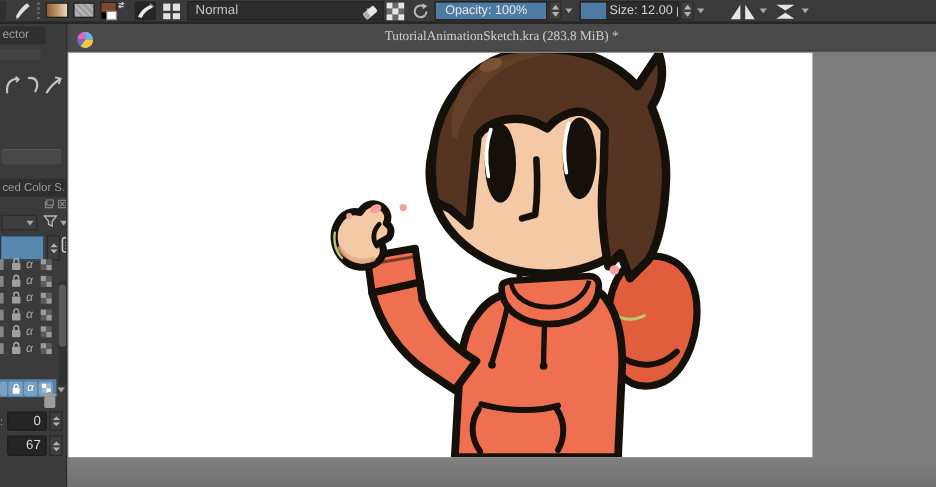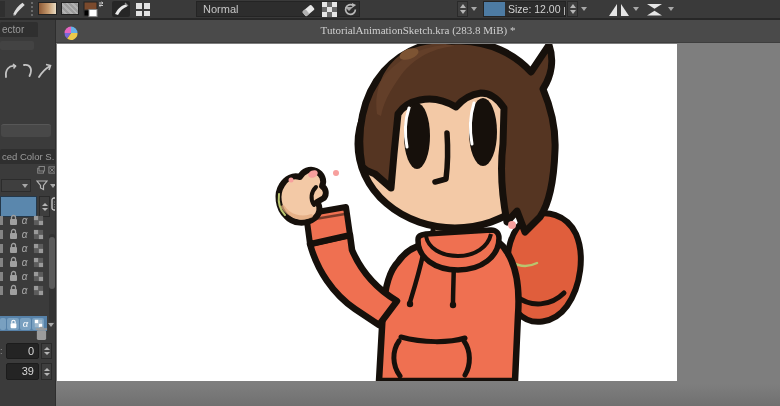--- a/index.html
+++ b/index.html
@@ -105,21 +105,21 @@
 
     <div class="tb" style="left:133px;width:19px;">
       <svg width="16" height="15" viewBox="0 0 16 15">
           <rect x="1" y="1" width="6" height="6" fill="#e2e2e2"></rect>
           <rect x="9" y="1" width="6" height="6" fill="#e2e2e2"></rect>
           <rect x="1" y="9" width="6" height="5" fill="#e2e2e2"></rect>
           <rect x="9" y="9" width="6" height="5" fill="#e2e2e2"></rect>
         </svg>
     </div>
 
-    <div class="combo" style="left:156px;width:164px;margin-left:40px;">
+    <div class="combo" style="left:156px;width:164px;">
       <span>Normal</span>
       <span class="caret"></span>
     </div>
 
     <div class="tb" style="left:299px;width:18px;">
       <svg width="17" height="16" viewBox="0 0 18 18">
           <g transform="rotate(-40 9 10)">
             <rect x="2" y="7" width="13" height="7" rx="1.5" fill="#e8e8e8"></rect>
             <rect x="2" y="7" width="5" height="7" rx="1.5" fill="#b0b0b0"></rect>
           </g>
@@ -137,20 +137,24 @@
       </svg>
     </div>
 
     <div class="tb" style="left:341px;width:18px;">
       <svg width="15" height="15" viewBox="0 0 16 16">
           <path d="M13.2 8 A5.2 5.2 0 1 1 10.8 3.6" stroke="#b8b8b8" stroke-width="1.8" fill="none"></path>
           <polygon points="9.5,1 14,3.2 10,6" fill="#b8b8b8"></polygon>
         </svg>
     </div>
 
+    <div class="slider" style="left:362px;width:94px;">
+      <div class="fill" style="width:100%;"></div>
+      <div class="txt" style="padding-left:8px;">Opacity: 100%</div>
+    </div>
     <div class="spin" style="left:457px;">
         <span class="up"></span>
         <span class="dn"></span>
       </div>
     <div class="mini-dd" style="left:469px;">
         <span class="caret"></span>
       </div>
 
     <div class="slider" style="left:483px;width:83px;">
       <div class="fill" style="width:21px;"></div>
@@ -393,21 +397,21 @@
         </svg>
     </div>
 
     <span class="label" style="position:absolute;left:0;top:326px;">:</span>
     <div class="numfield" style="top:323px;height:16px;">0</div>
     <div class="sb-spin" style="top:323px;height:16px;">
         <span class="up"></span>
         <span class="dn"></span>
       </div>
 
-    <div class="numfield" style="top:343px;height:17px;">39</div>
+    <div class="numfield" style="top:343px;height:17px;">67</div>
     <div class="sb-spin" style="top:343px;height:17px;">
         <span class="up"></span>
         <span class="dn"></span>
       </div>
   </div>
 
   <div class="canvas-area">
     <div class="canvas">
       <svg width="620" height="337" viewBox="0 0 620 337">
 

